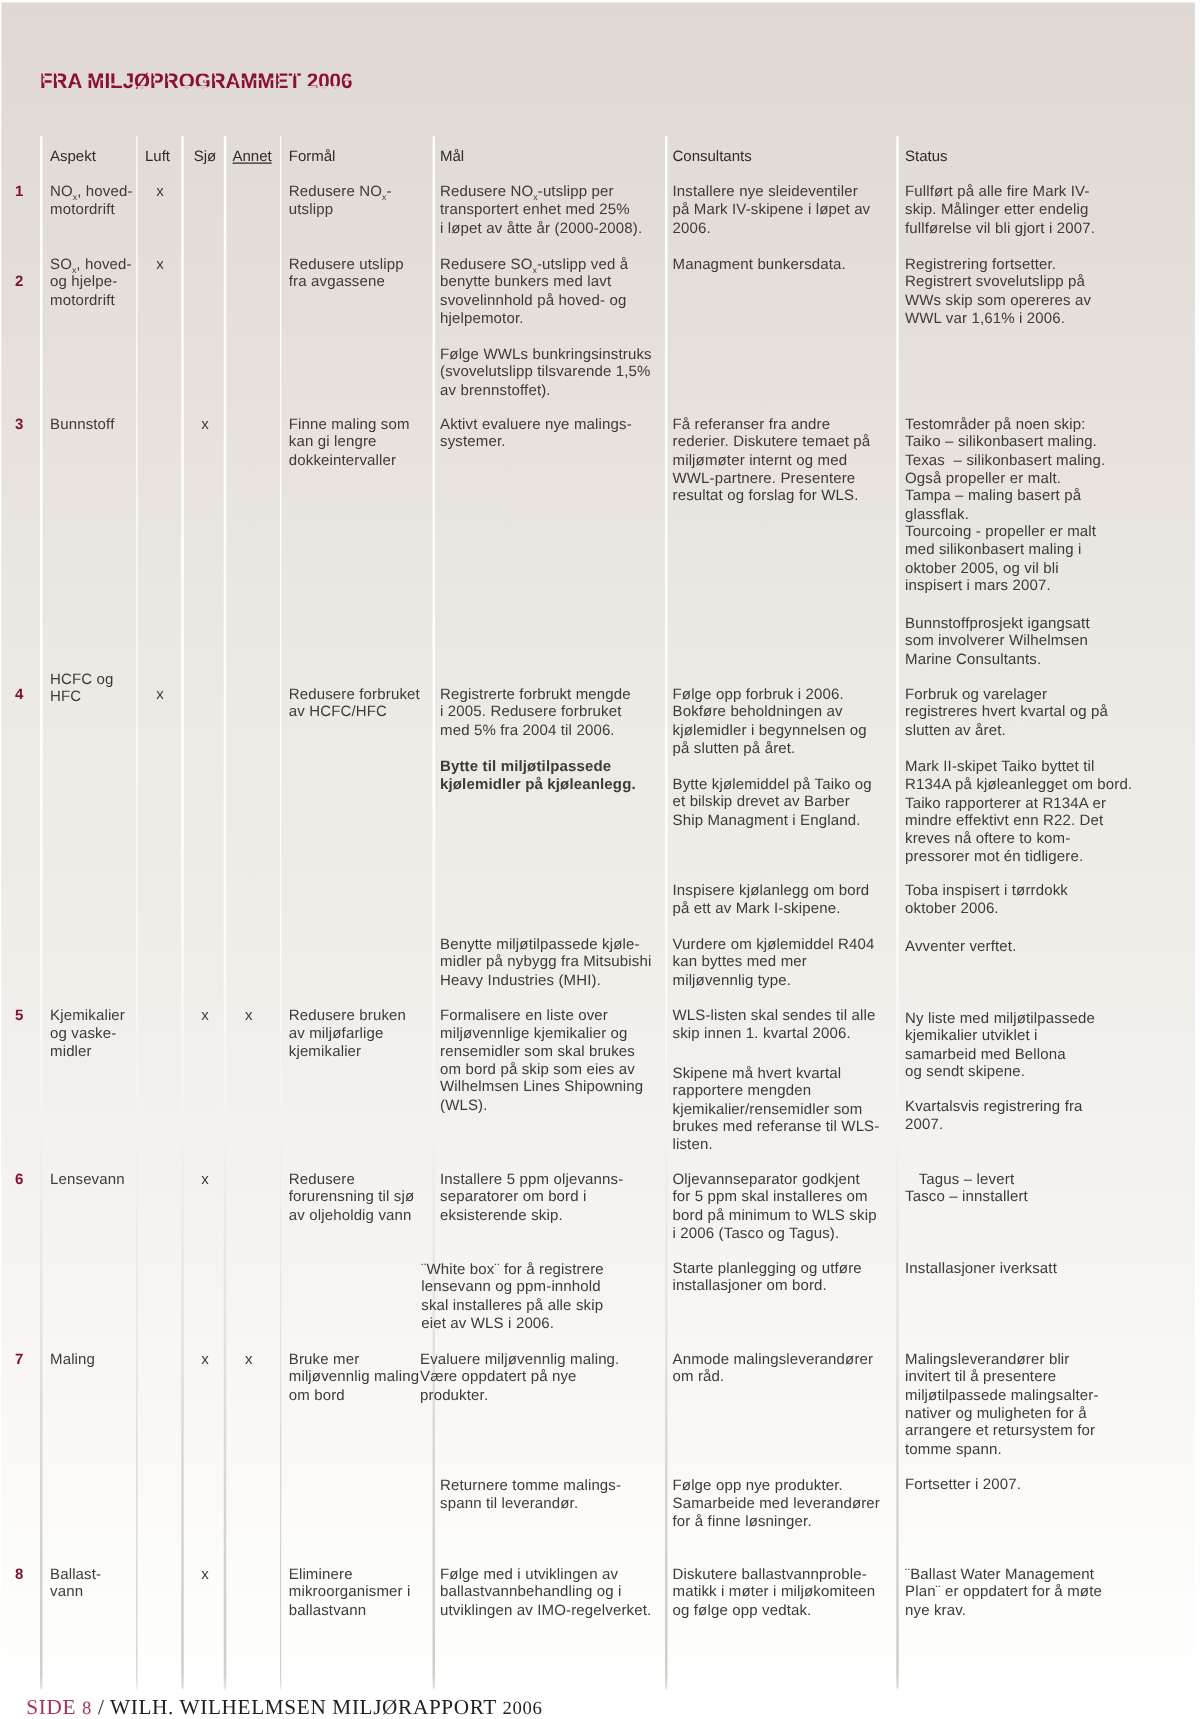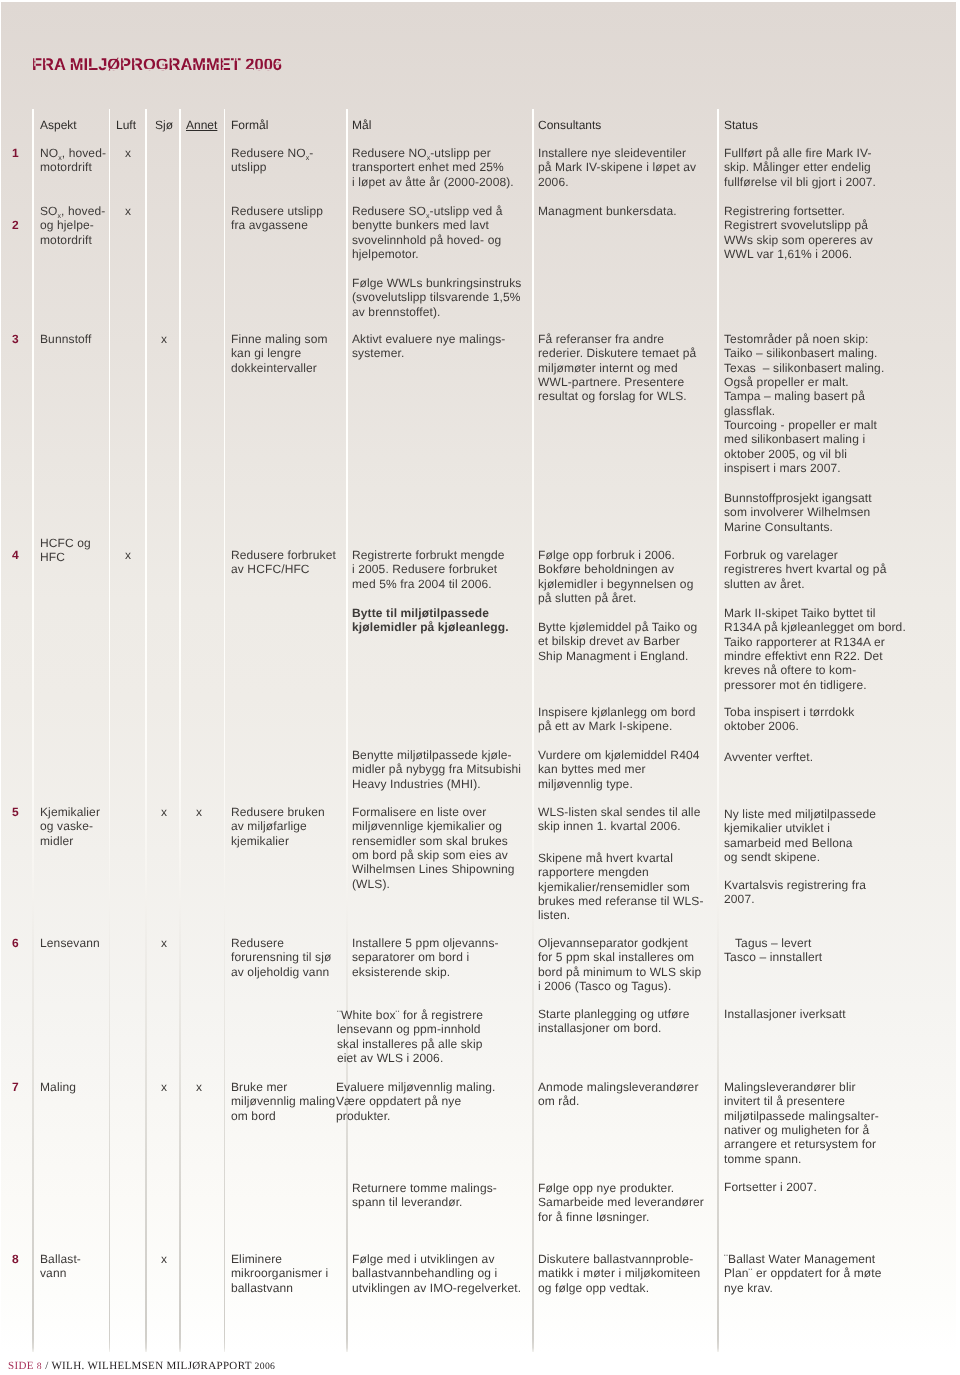--- a/index.html
+++ b/index.html
@@ -12,22 +12,22 @@
 .divider{position:absolute;width:1.7px;top:109px;height:1243px;
   background:linear-gradient(to bottom,#fffffd 0px,#fffffc 500px,#fdfcf9 640px,#f7f5f1 760px,
   #efede9 830px,#e6e4df 940px,#dbd9d4 1046px,#d4d2cd 1140px,#d0cec9 1214px,#d2d0cb 1230px,
   #dedcd8 1239px,#f4f3f0 1243px);}
 .cell{position:absolute;font-size:12px;line-height:14.32px;color:#3d3a38;
       white-space:pre;letter-spacing:0.01em;}
 .hdr{position:absolute;font-size:12px;line-height:14.32px;color:#2e2c2a;white-space:pre;}
 .rownum{position:absolute;font-size:12px;line-height:14.32px;color:#7e1132;font-weight:bold;}
 .mark{position:absolute;font-size:12px;line-height:14.32px;color:#3d3a38;}
 sub{font-size:7px;line-height:0;position:relative;top:2.6px;letter-spacing:0;vertical-align:baseline;}
-#footer{position:absolute;left:8px;top:1359px;font-family:"Liberation Serif",serif;
-        font-size:11px;letter-spacing:0.03em;color:#231f20;white-space:pre;line-height:14px;}
+#footer{position:absolute;left:21px;top:1359px;font-family:"Liberation Serif",serif;
+        font-size:17px;letter-spacing:0.03em;color:#231f20;white-space:pre;line-height:14px;}
 #footer .pg{color:#a8335b;}
 #footer .osf{font-size:0.88em;}
 </style>
 </head>
 <body>
 
 <div id="page"></div>
 
 <div id="dividers">
     <div class="divider" style="left: 32.2px;"></div>

